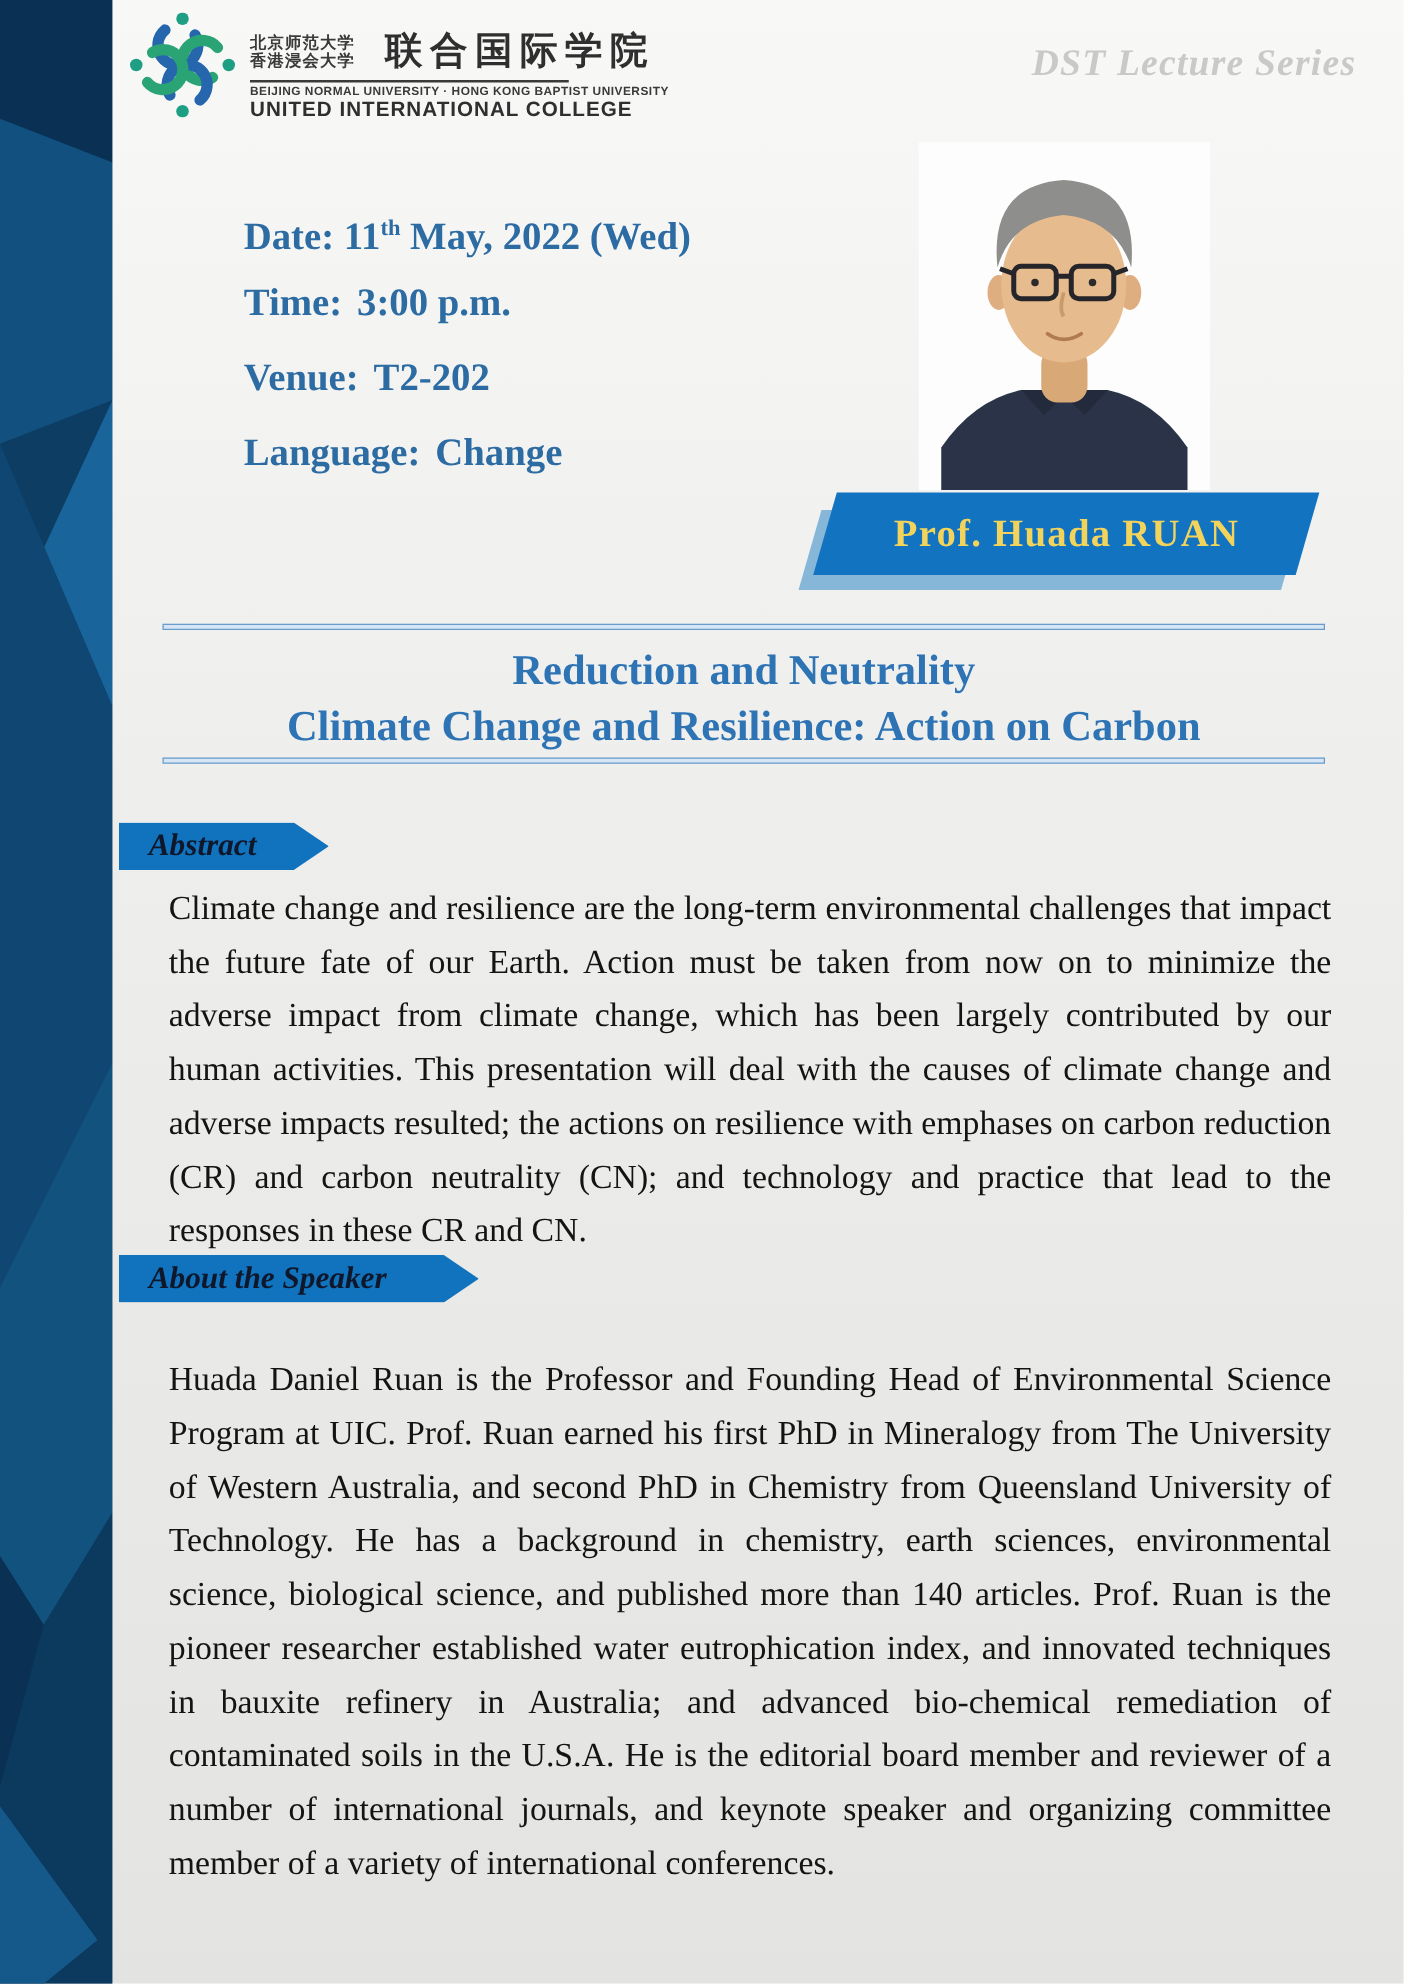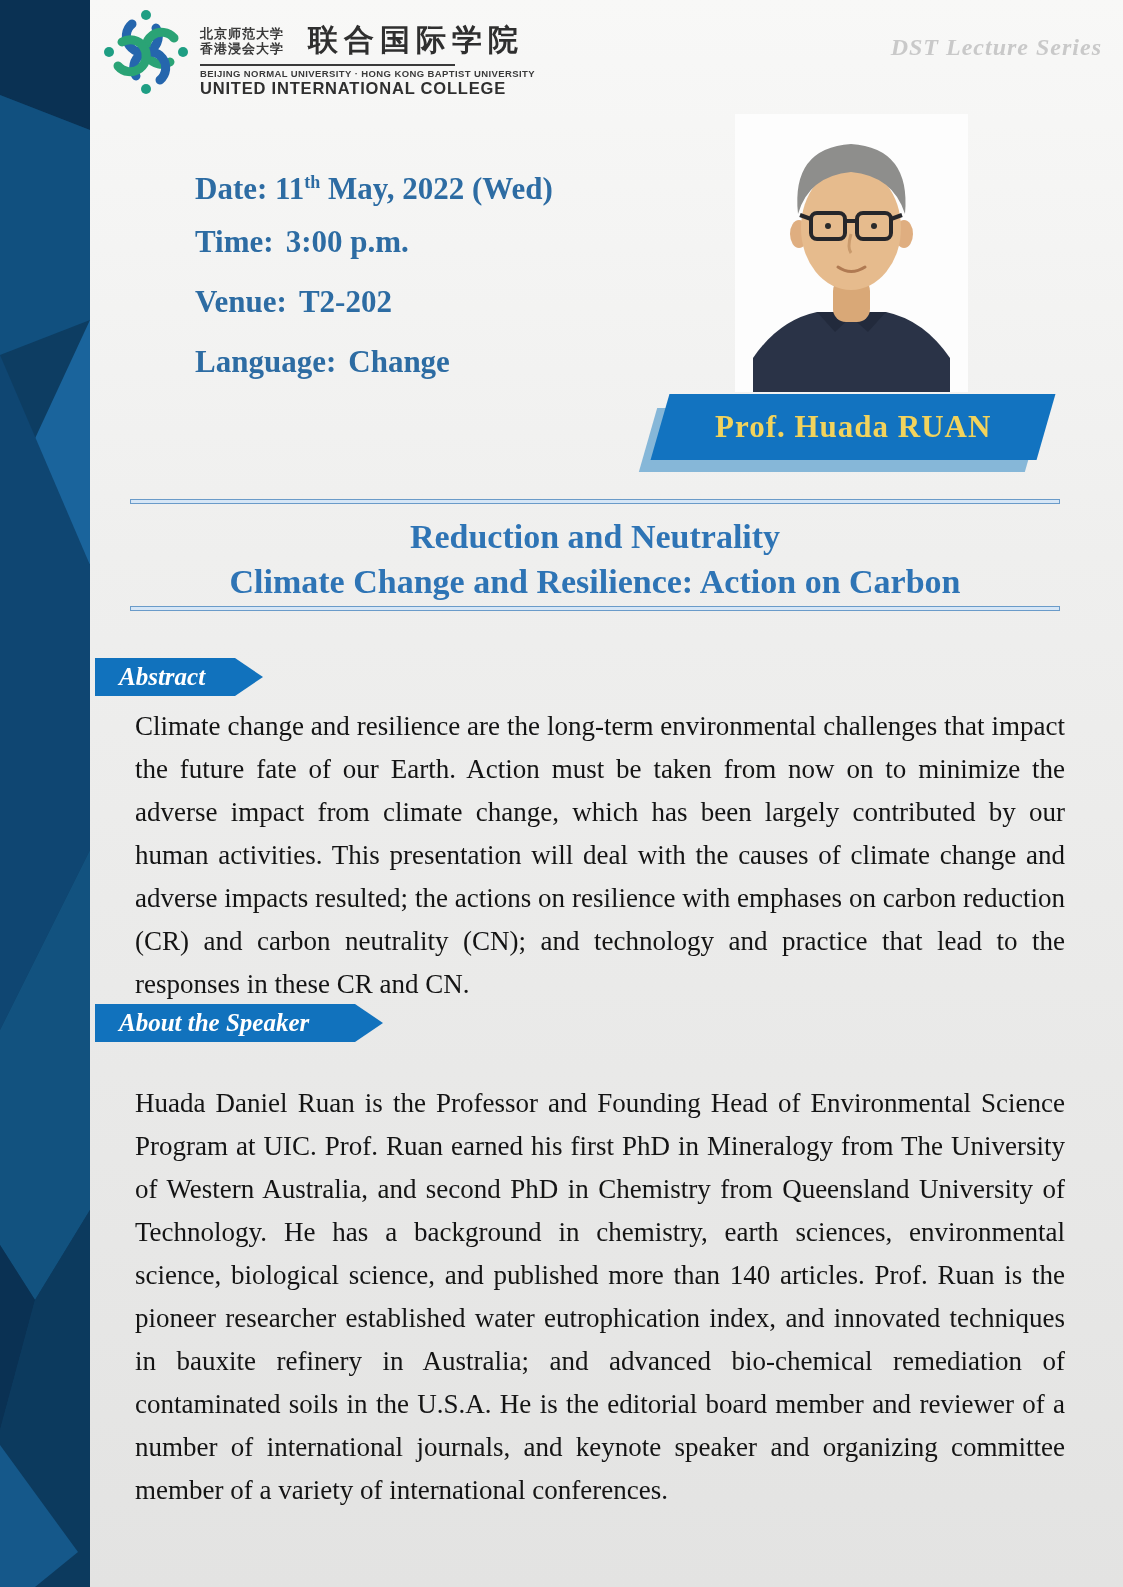--- a/index.html
+++ b/index.html
@@ -25,22 +25,22 @@
   .logo-text { margin-left: 8px; padding-top: 10px; }
   .logo-cn { display: flex; align-items: center; }
   .logo-cn-small { font-size: 13px; line-height: 15px; color: #3a3a3a; font-weight: bold; letter-spacing: 1px; }
   .logo-cn-big { font-size: 30px; color: #2f2f2f; font-weight: bold; letter-spacing: 6px; margin-left: 24px; }
   .logo-divider { height: 2px; background: #3a3a3a; margin: 3px 0 2px 0; width: 255px; }
   .logo-en1 { font-size: 9.5px; font-weight: bold; color: #3a3a3a; letter-spacing: 0.4px; font-family: "Liberation Sans", sans-serif; }
   .logo-en2 { font-size: 16.5px; font-weight: bold; color: #2f2f2f; letter-spacing: 0.8px; font-family: "Liberation Sans", sans-serif; }
 
   
   .series {
-    position: absolute; right: 21px; top: 34px;
-    font-size: 24px; font-weight: bold; font-style: italic;
+    position: absolute; right: 38px; top: 34px;
+    font-size: 30px; font-weight: bold; font-style: italic;
     color: #c9c9c9; letter-spacing: 1px;
   }
 
   
   .details { position: absolute; left: 195px; top: 152px; color: #2d6ca3; font-weight: bold; font-size: 31px; }
   .details .row { height: 60px; line-height: 60px; }
   .details sup { font-size: 58%; vertical-align: super; }
   .details .val { margin-left: 12px; }
 
   
@@ -80,21 +80,21 @@
 
   
   .section-banner {
     position: absolute; left: 95px; height: 38px;
     background: #1172bd;
     clip-path: polygon(0 0, calc(100% - 28px) 0, 100% 50%, calc(100% - 28px) 100%, 0 100%);
     display: flex; align-items: center;
     filter: drop-shadow(2px 2px 0 rgba(13,59,97,0.35));
   }
   .section-banner span {
-    color: #ffffff; font-size: 25px; font-weight: bold; font-style: italic;
+    color: #0f172a; font-size: 25px; font-weight: bold; font-style: italic;
     padding-left: 24px; padding-right: 40px; white-space: nowrap;
   }
   .banner-abstract { top: 658px; width: 168px; }
   .banner-about { top: 1004px; width: 288px; }
 
   
   .para {
     position: absolute; left: 135px; width: 930px;
     font-size: 27px; line-height: 43px; color: #141414;
     text-align: justify;

